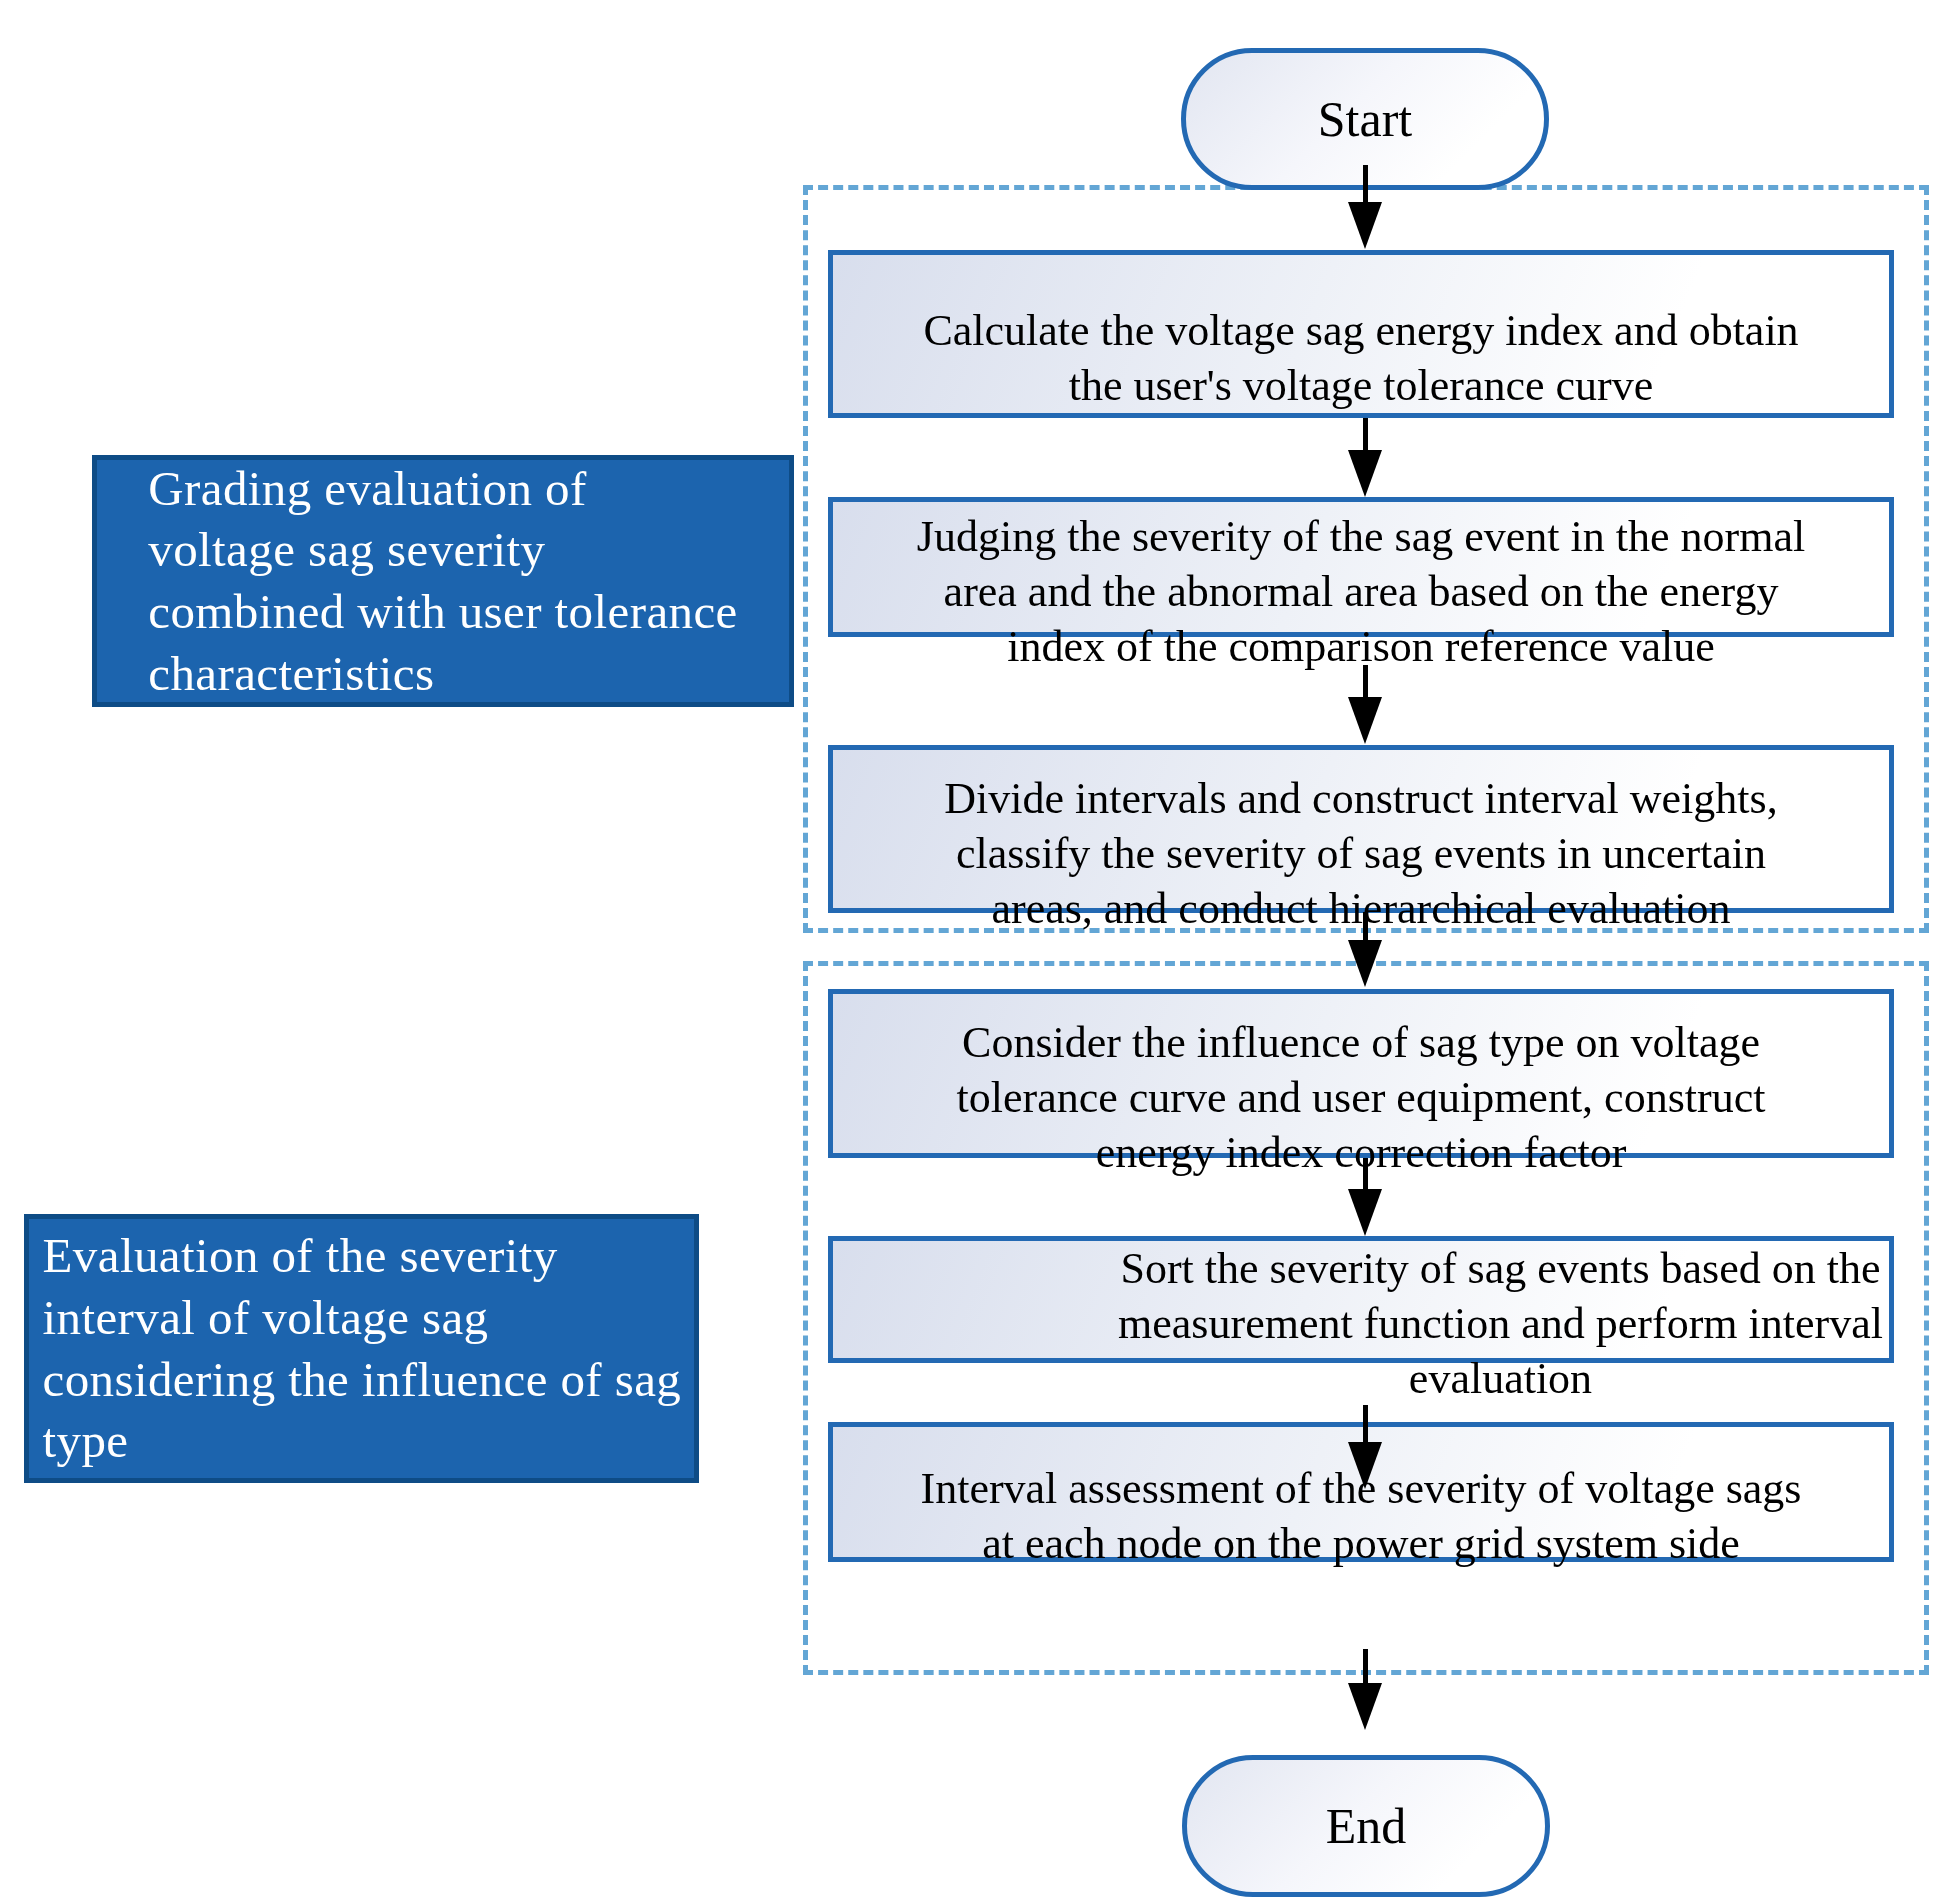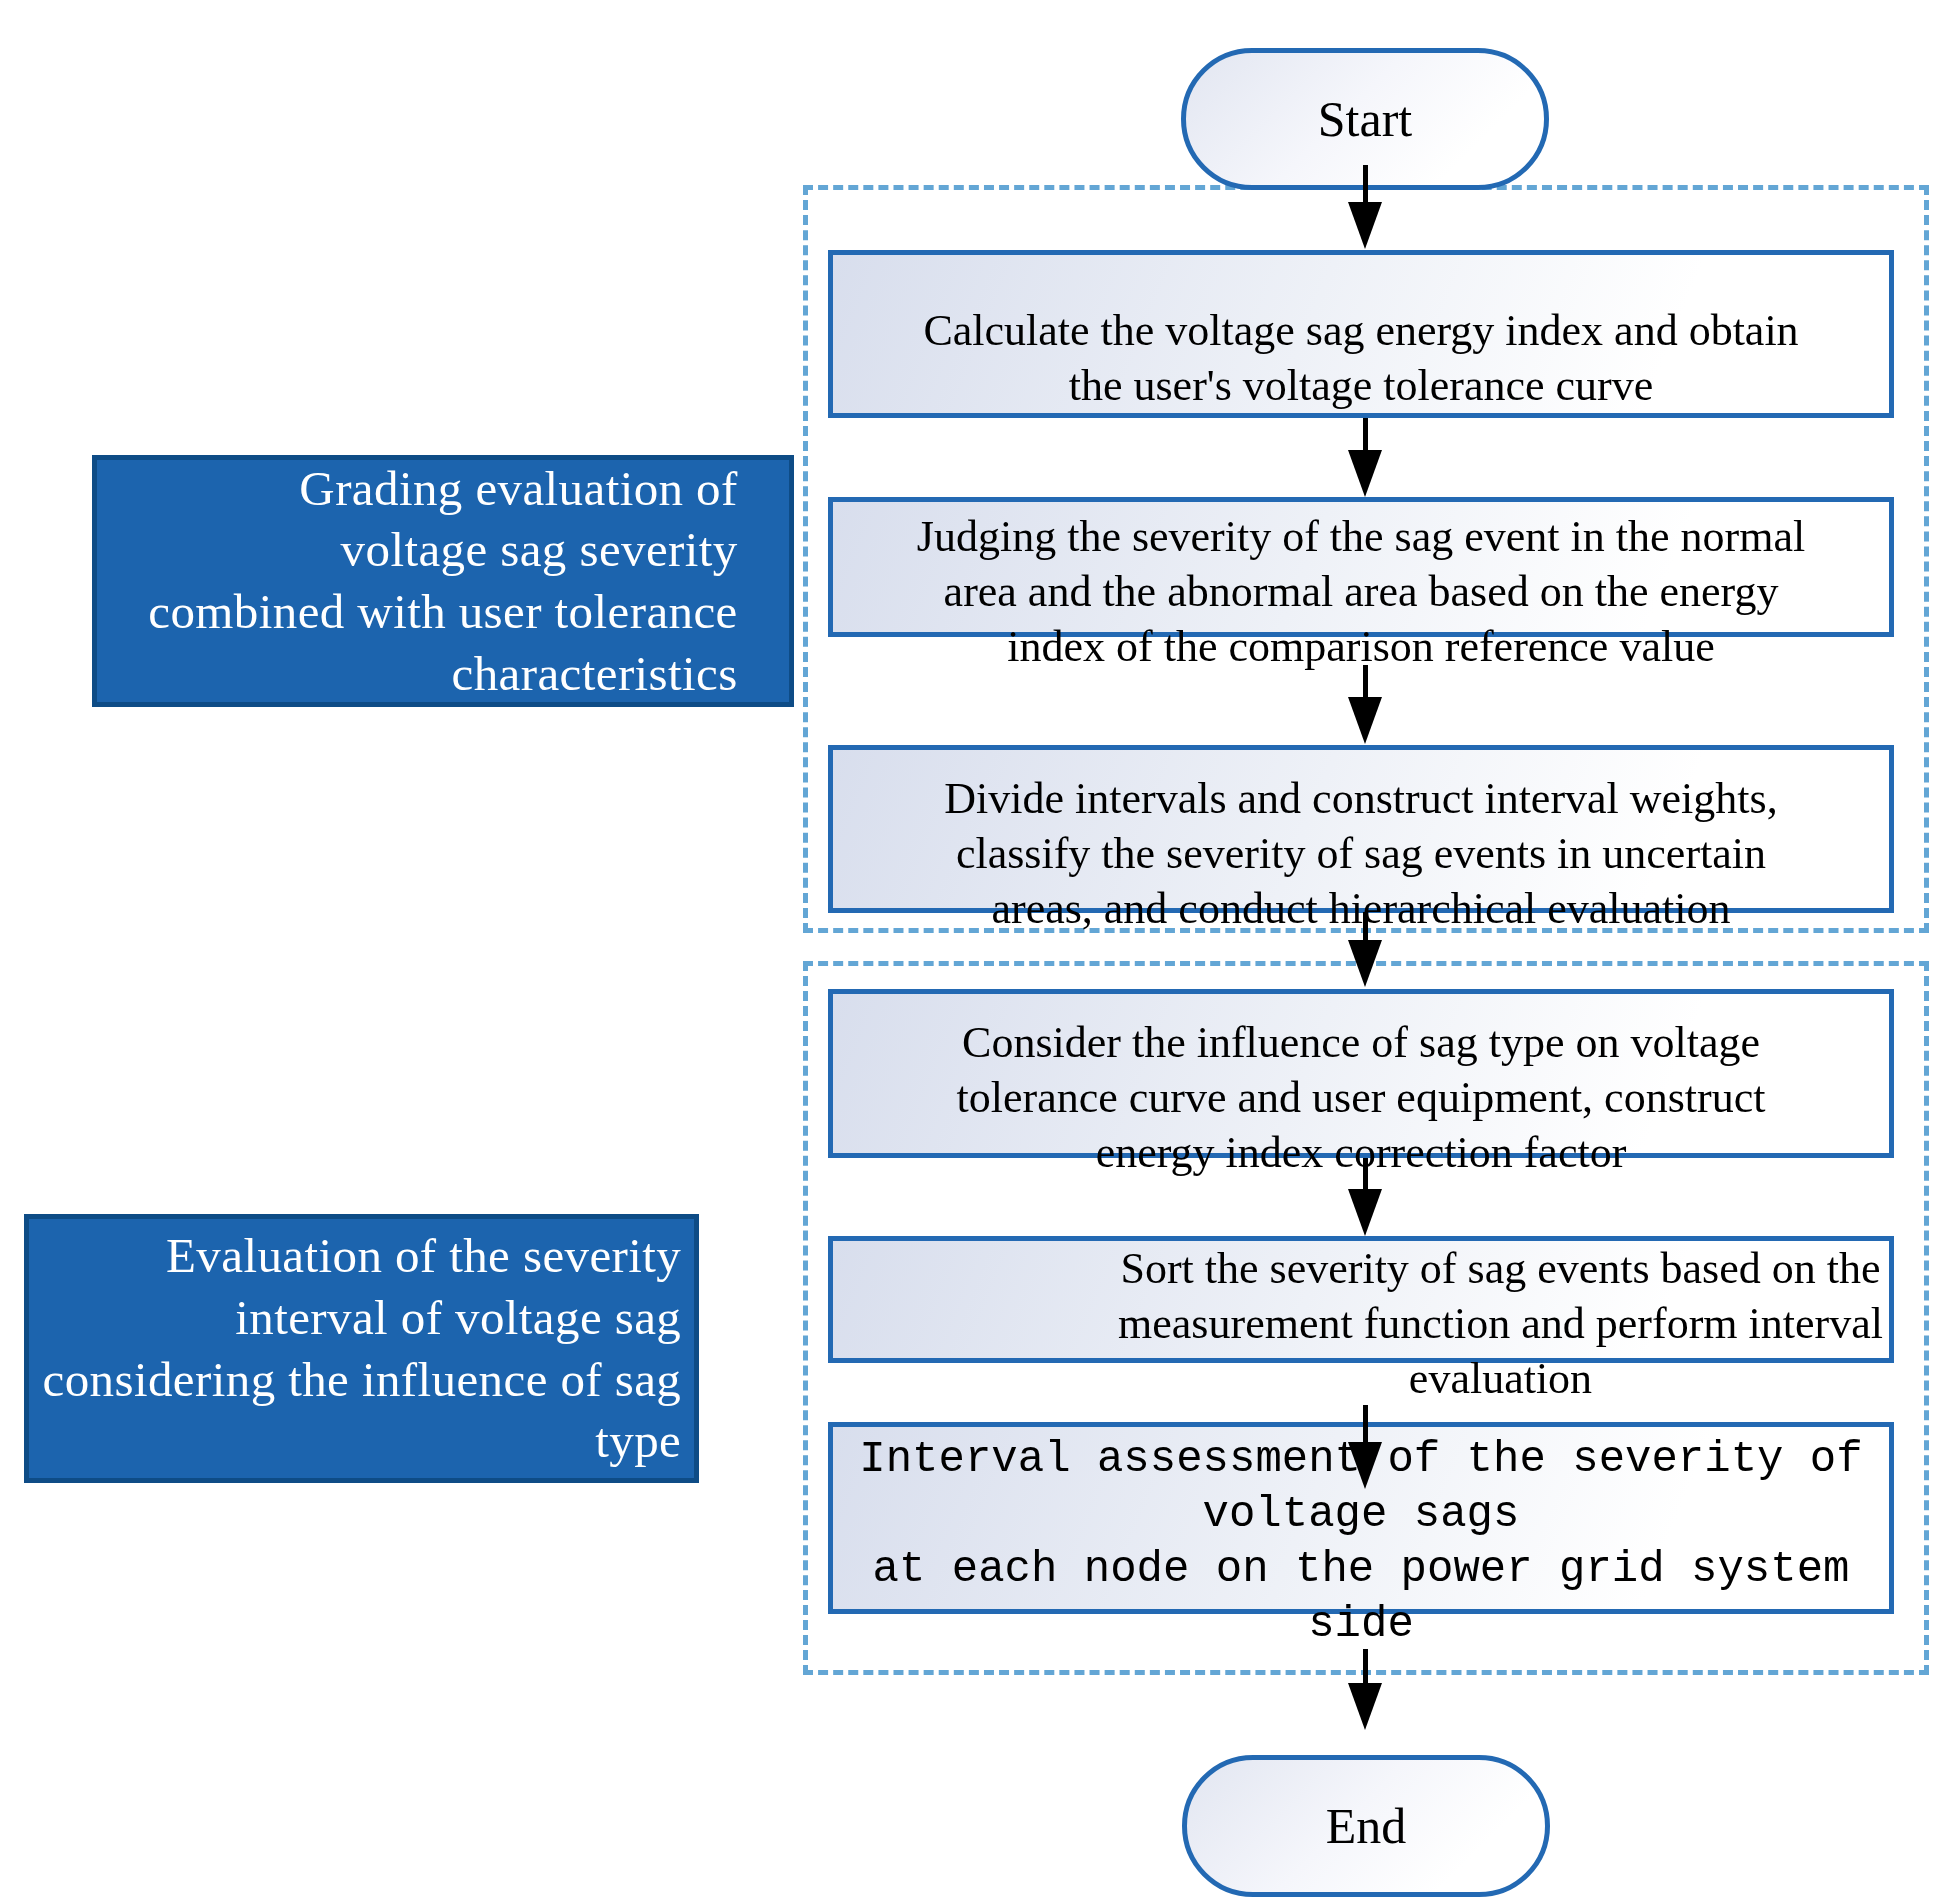--- a/index.html
+++ b/index.html
@@ -26,29 +26,29 @@
   }
   .process span {
     white-space:pre-line; font-size:44px; line-height:1.25;
     color:var(--step-text,#000000); display:block; padding:0 6.1px;margin-top:48px;
   }
   .b1 { top:250px;  height:168px; }
   .b2 { top:497px;  height:140px; }
   .b3 { top:745px;  height:168px; }
   .b4 { top:989px; height:169px; }
   .b5 { top:1236px; height:127px;justify-content:flex-end; }
-  .b6 { top:1422px; height:192px;font-family:Liberation Mono, monospace; }
+  .b6 { top:1422px; height:140px; }
 
   
   .side-label {
     position:absolute; box-sizing:border-box;
     background:var(--label-fill,#1c64ae);
     border:5.3px solid var(--label-border,#0e4c86);
     display:flex; align-items:center; justify-content:center;
-    text-align:right; z-index:2;
+    text-align:left; z-index:2;
   }
   .side-label span {
     white-space:pre-line; font-size:49px; line-height:1.26; letter-spacing:0.4px;
     color:var(--label-text,#ffffff); display:block;
   }
   .l1 { left:92px; top:455px;  width:702px;  height:252px; }
   .l2 { left:24.4px;  top:1214px; width:675px; height:269px; }
 
   
   .terminal {

